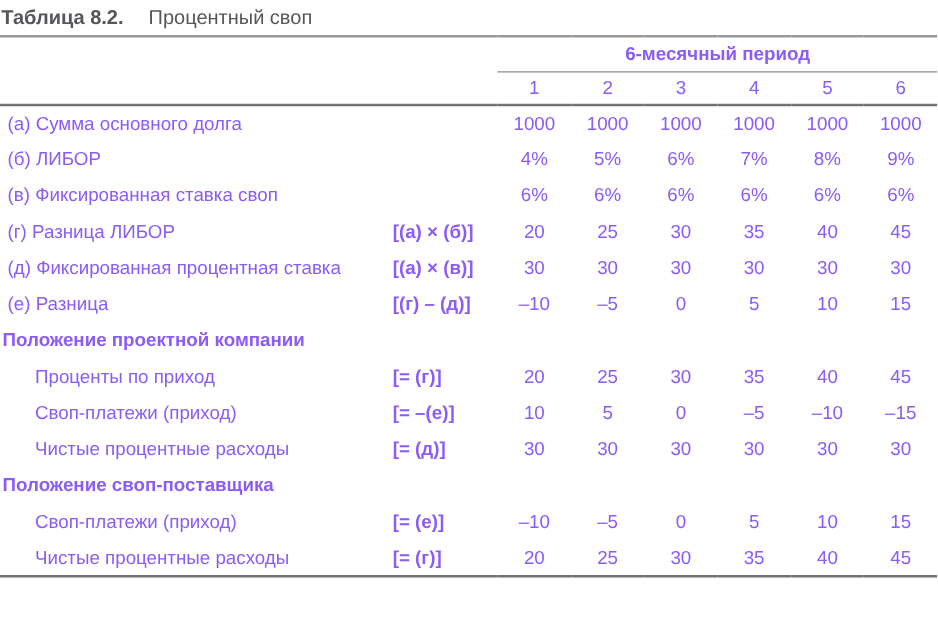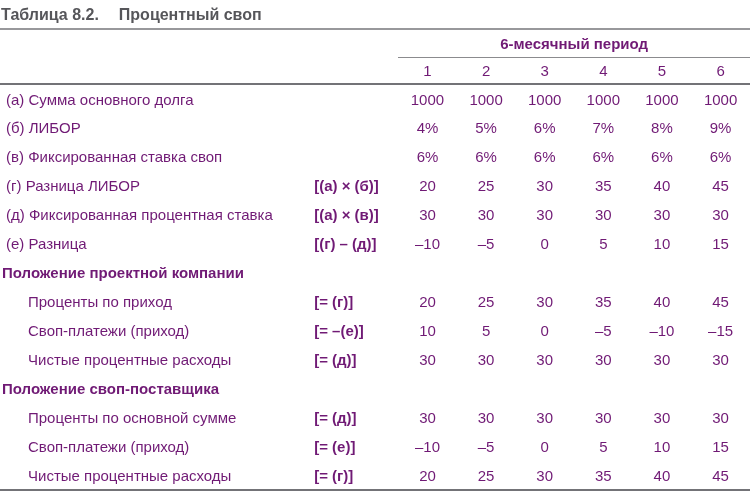--- a/index.html
+++ b/index.html
@@ -13,30 +13,30 @@
     overflow: hidden;
     box-sizing: border-box;
   }
   .title {
     padding: 5px 0 0 1px;
     font-size: 16px;
     line-height: 19px;
     white-space: nowrap;
   }
   .title-num { font-weight: bold; margin-right: 20px; }
-  .title-caption { font-weight: bold; text-align: right; }
+  .title-caption { font-weight: normal; text-align: right; }
 
   table.swap {
     width: 750px;
     table-layout: fixed;
     border-collapse: collapse;
     margin-top: 4px;
     border-top: 2px solid #98989b;
     font-size: 15px;
-    color: #701a75;
+    color: #8b5cf6;
   }
   col.c-label   { width: 308px; }
   col.c-formula { width: 90px; }
   col.c-val     { width: 58.6px; }
 
   thead th { font-weight: normal; vertical-align: middle; padding: 0; }
   tr.period-row  { height: 28px; }
   tr.numbers-row { height: 27px; }
   th.period-span {
     font-weight: bold;
@@ -195,30 +195,20 @@
           <td class="label">Положение своп-поставщика</td>
           <td class="formula"></td>
           <td class="val"></td>
           <td class="val"></td>
           <td class="val"></td>
           <td class="val"></td>
           <td class="val"></td>
           <td class="val"></td>
         </tr>
         <tr>
-          <td class="label indent">Проценты по основной сумме</td>
-          <td class="formula">[= (д)]</td>
-          <td class="val">30</td>
-          <td class="val">30</td>
-          <td class="val">30</td>
-          <td class="val">30</td>
-          <td class="val">30</td>
-          <td class="val">30</td>
-        </tr>
-        <tr>
           <td class="label indent">Своп-платежи (приход)</td>
           <td class="formula">[= (е)]</td>
           <td class="val">–10</td>
           <td class="val">–5</td>
           <td class="val">0</td>
           <td class="val">5</td>
           <td class="val">10</td>
           <td class="val">15</td>
         </tr>
         <tr>

